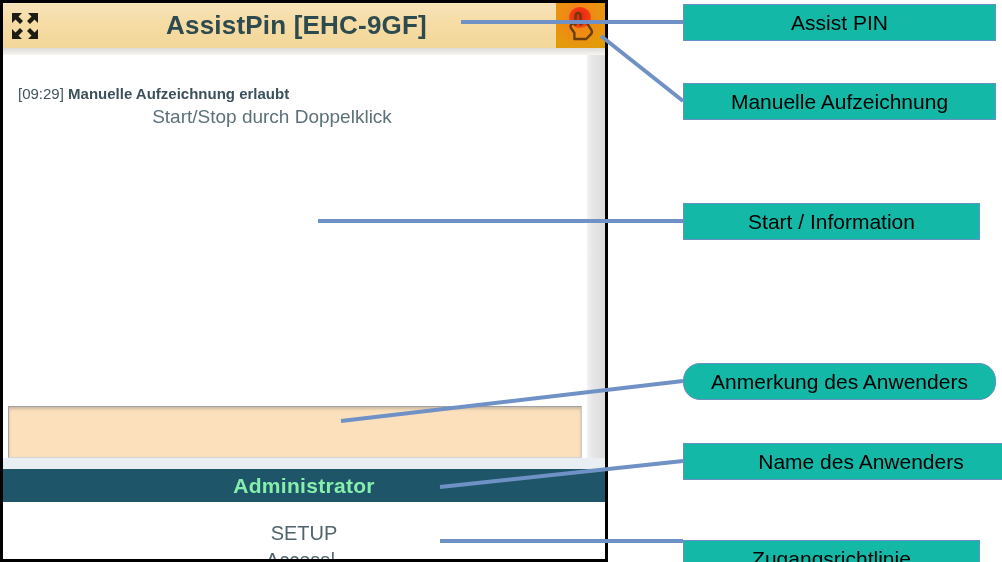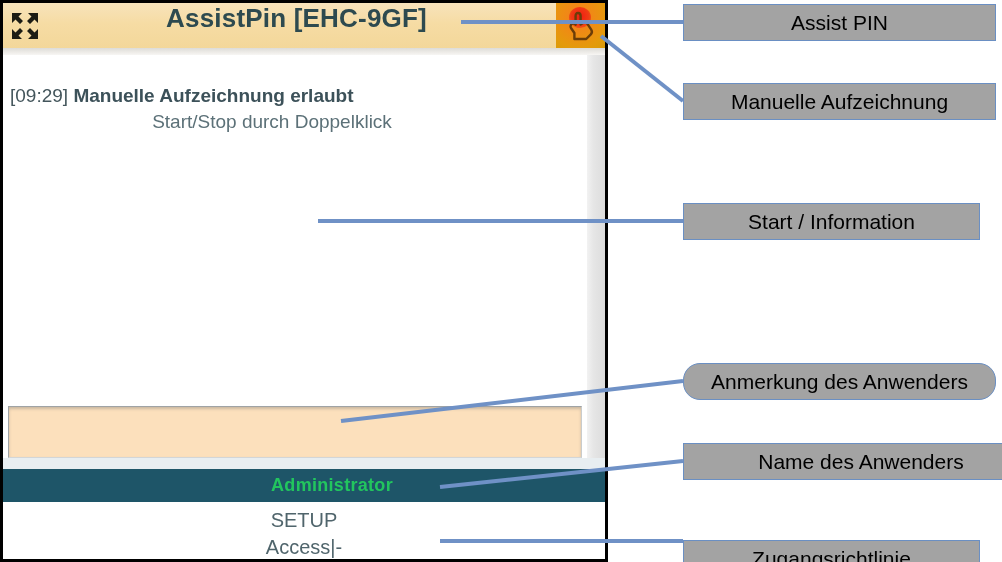--- a/index.html
+++ b/index.html
@@ -29,21 +29,21 @@
   }
 
   
   #titlebar {
     position: absolute;
     left: 0; top: 0;
     width: 602px;
     height: 45px;
     background: linear-gradient(to bottom, #f7e3bb 0%, #f6dca4 45%, #f3d79a 100%);
     display: flex;
-    align-items: flex-start;
+    align-items: center;
   }
   #collapse-icon {
     width: 44px;
     height: 45px;
     flex: 0 0 44px;
     display: flex;
     align-items: center;
     justify-content: center;
   }
   #titlebar-title {
@@ -86,23 +86,23 @@
   #message-area {
     position: absolute;
     left: 0; top: 52px;
     width: 584px;
     height: 348px;
     background: #ffffff;
     padding-top: 30px;
     box-sizing: border-box;
   }
   #msg-line1 {
-    font-size: 19px;
+    font-size: 15px;
     color: #44565c;
-    padding-left: 7px;
+    padding-left: 15px;
     white-space: nowrap;
   }
   #msg-time { font-weight: normal; color: #44565c; }
   #msg-title { font-weight: bold; color: #3c5159; }
   #msg-line2 {
     font-size: 19px;
     color: #5c7178;
     text-align: center;
     padding-right: 46px;
     margin-top: 4px;
@@ -138,53 +138,52 @@
     background: #e8eef1;
   }
 
   
   #username-bar {
     position: absolute;
     left: 0; top: 466px;
     width: 602px;
     height: 33px;
     background: #1e5568;
-    color: #22c55e;
-    font-size: 18px;
+    color: #86efac;
+    font-size: 21px;
     font-weight: bold;
     display: flex;
     align-items: center;
     justify-content: center;
     letter-spacing: 0.3px;
-    padding-left: 28px;
   }
 
   
   #policy-area {
     position: absolute;
     left: 0; top: 499px;
     width: 602px;
     height: 60px;
     background: #ffffff;
     text-align: center;
-    padding-top: 5px;
+    padding-top: 18px;
     box-sizing: border-box;
   }
   .policy-line {
     font-size: 20px;
     color: #50656c;
     line-height: 27px;
     white-space: nowrap;
   }
 
   
   .callout {
     position: absolute;
     box-sizing: border-box;
-    background: #a3a3a3;
+    background: #14b8a6;
     border: 1px solid #6a8fc3;
     color: #000000;
     font-size: 21px;
     display: flex;
     align-items: center;
     justify-content: center;
     white-space: nowrap;
   }
   #svg-leaders {
     position: absolute;

